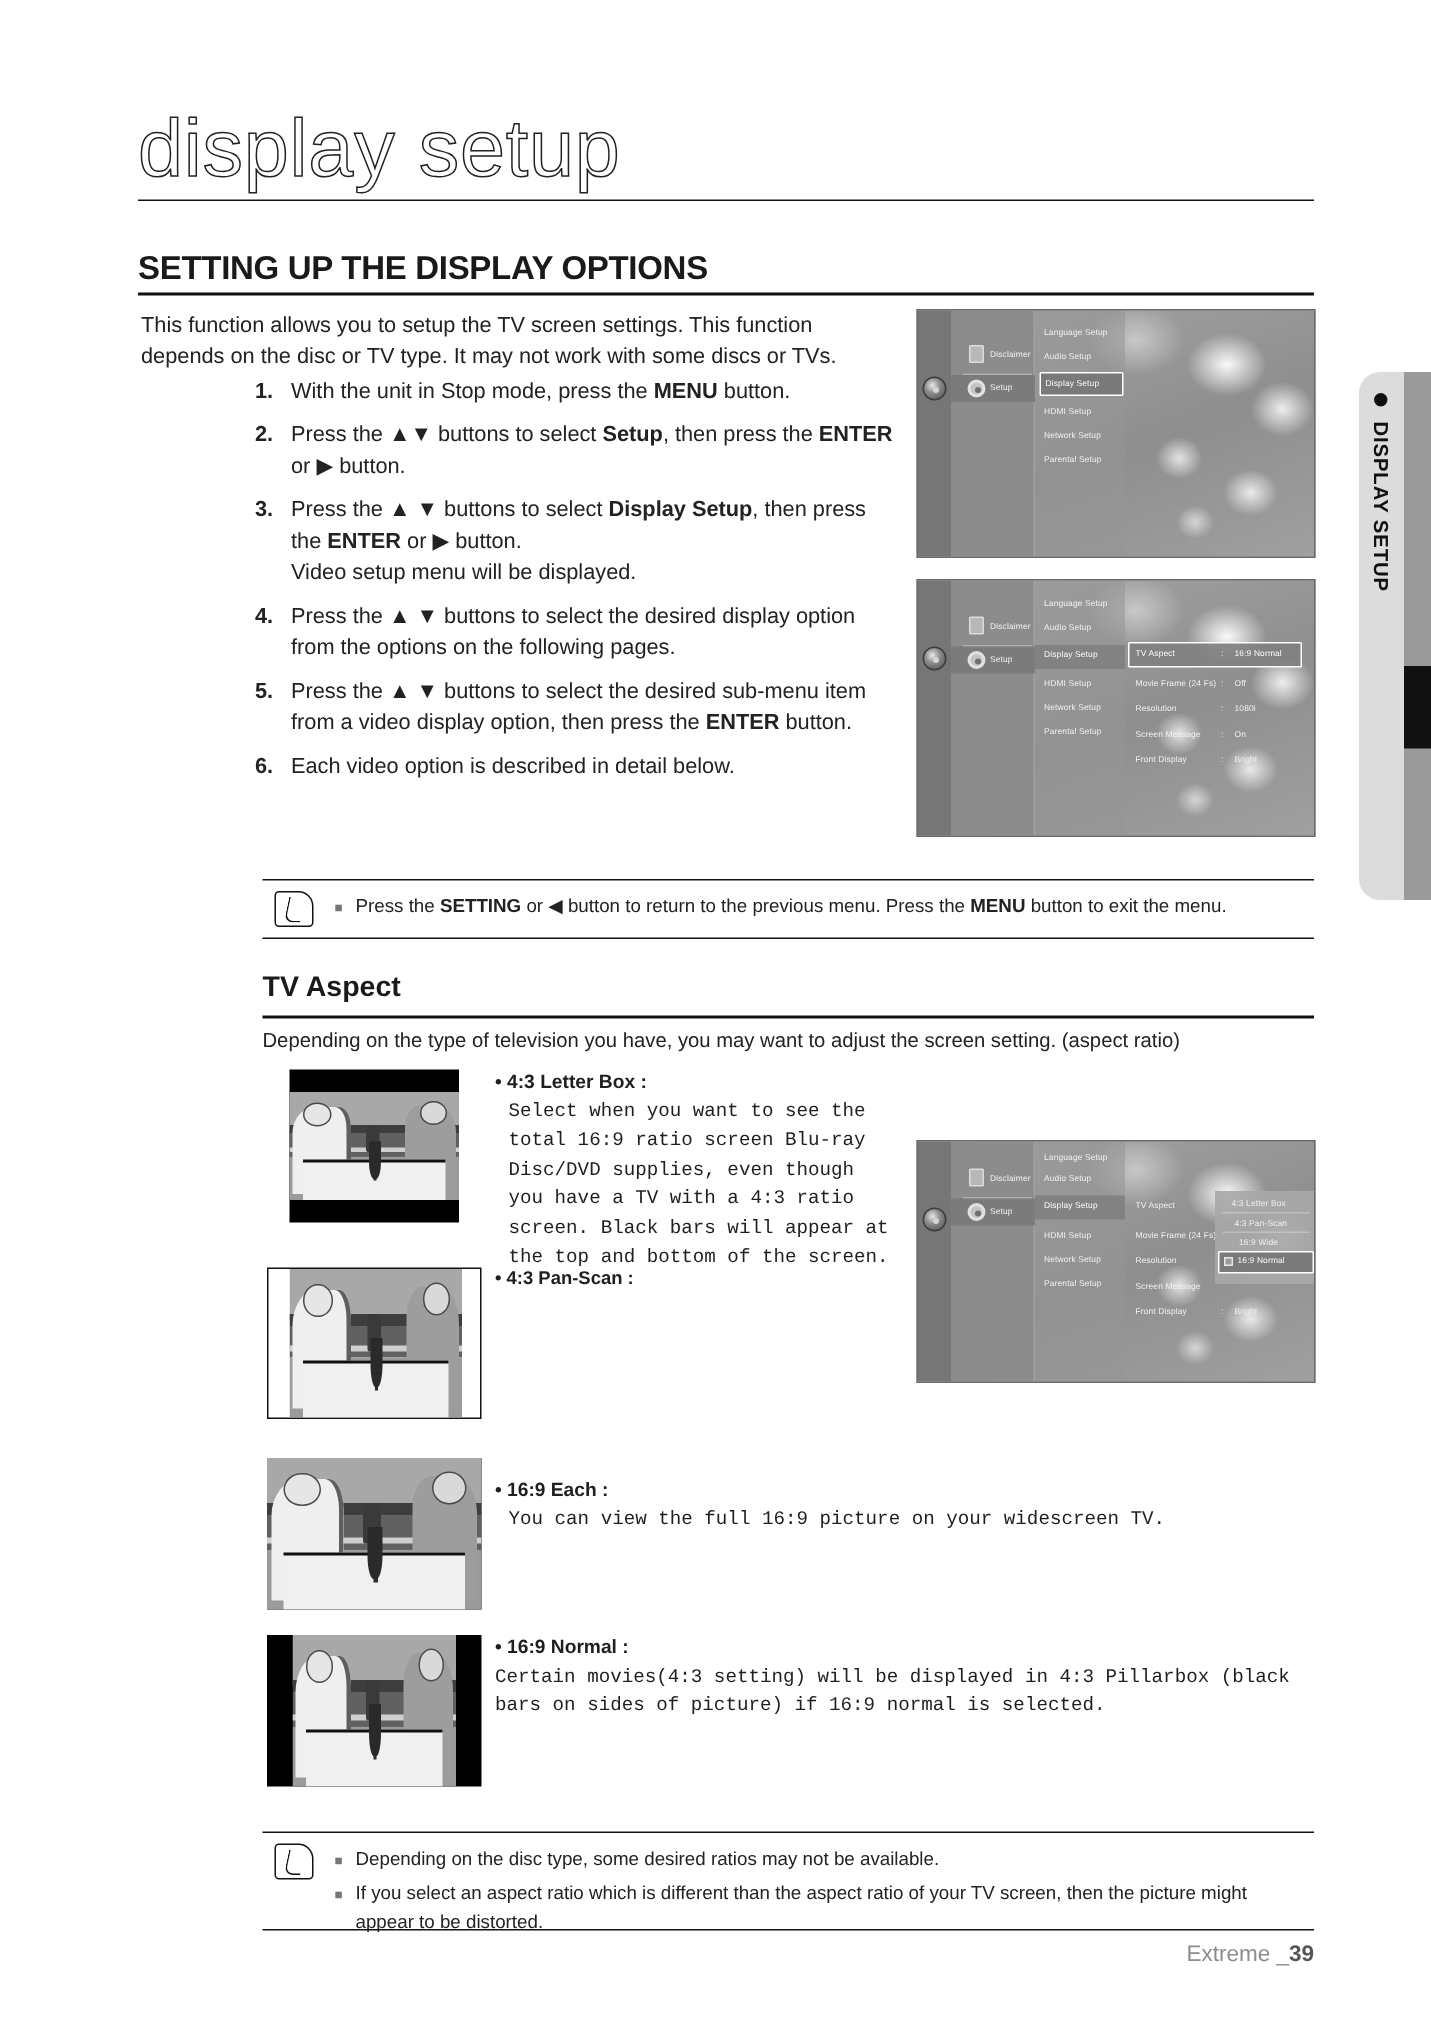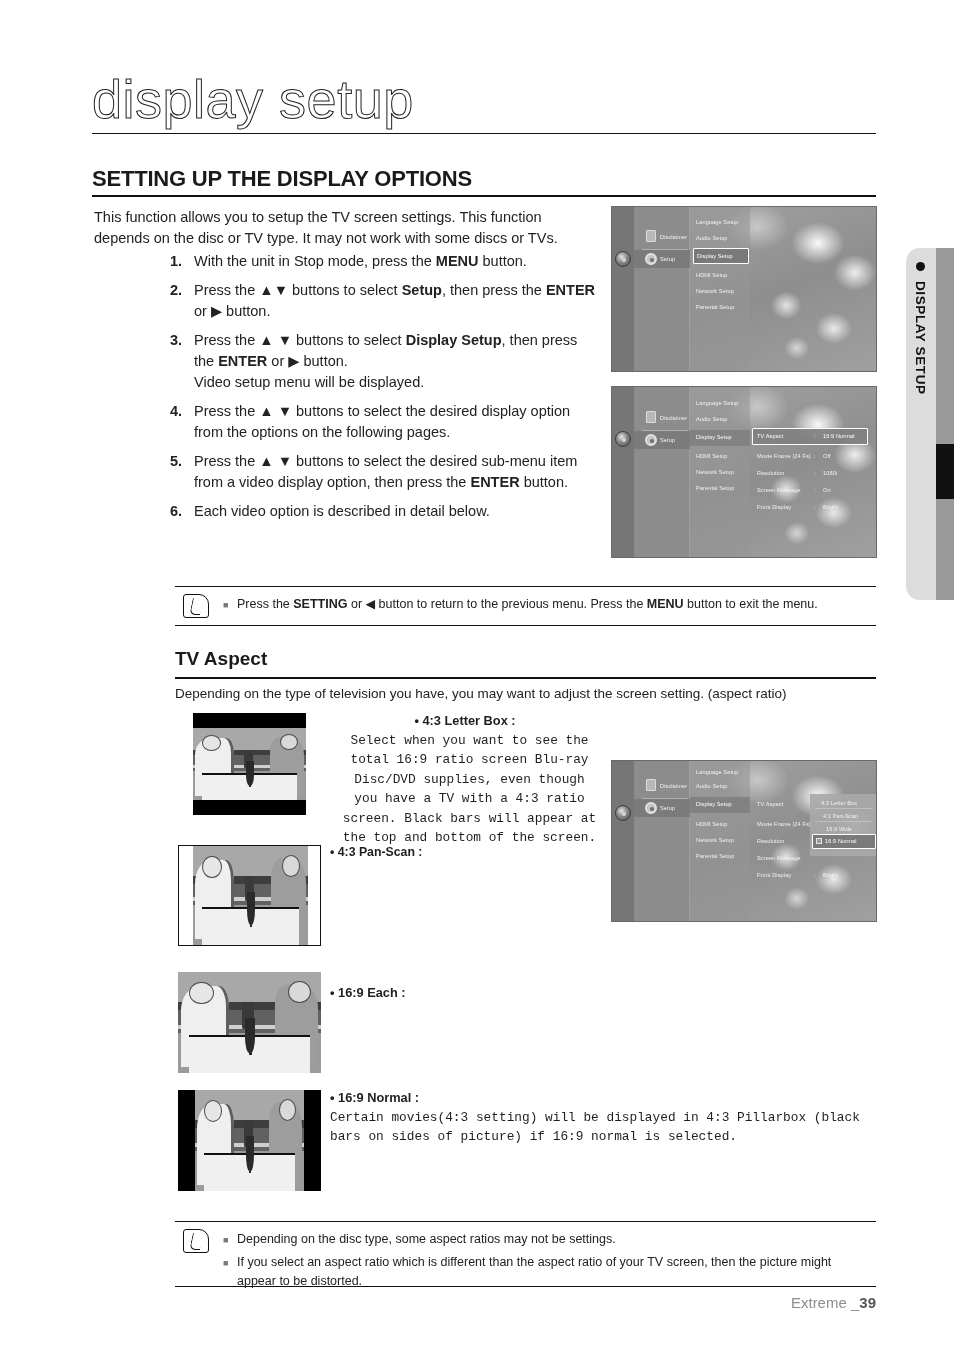--- a/index.html
+++ b/index.html
@@ -605,44 +605,45 @@
       <div class="sc-pL-head"></div>
     <div class="sc-pR"></div>
       <div class="sc-pR-head"></div>
     <div class="sc-table"></div>
     <div class="sc-bottle"></div>
       <div class="sc-glass"></div>
       <div class="sc-glass2"></div>
   </div>
 </div>
 
-<div class="desc" style="left:330px; top:711px; width:270px;text-align:center;">
+<div class="desc" style="left:330px; top:711px; width:270px;">
   <span class="desc-head">• 4:3 Letter Box :</span>
   <span class="desc-body">Select when you want to see the total 16:9 ratio screen Blu-ray Disc/DVD supplies, even though you have a TV with a 4:3 ratio screen. Black bars will appear at the top and bottom of the screen.</span>
 </div>
 
 <div class="desc" style="left:330px; top:843px; width:270px; font-size:12.3px; line-height:18.5px;">
   <span class="desc-head">• 4:3 Pan-Scan :</span>
 </div>
 
 <div class="desc" style="left:330px; top:983px; width:540px;">
   <span class="desc-head">• 16:9 Each :</span>
+  <span class="desc-body">You can view the full 16:9 picture on your widescreen TV.</span>
 </div>
 
 <div class="desc" style="left:330px; top:1088px; width:545px;">
   <span class="desc-head">• 16:9 Normal :</span>
   <span class="desc-body flush">Certain movies(4:3 setting) will be displayed in 4:3 Pillarbox (black bars on sides of picture) if 16:9 normal is selected.</span>
 </div>
 
 <div class="note" style="left:175px; top:1221px; width:701px; height:66px;">
   <div class="note-icon"></div>
   <div class="note-lines" id="note-bottom">
       <div class="note-line">
         <span class="note-bullet">■</span>
-        <span>Depending on the disc type, some aspect ratios may not be settings.</span>
+        <span>Depending on the disc type, some desired ratios may not be available.</span>
       </div>
       <div class="note-line">
         <span class="note-bullet">■</span>
         <span>If you select an aspect ratio which is different than the aspect ratio of your TV screen, then the picture might appear to be distorted.</span>
       </div>
     </div>
 </div>
 
 <div class="footer">
   <span>Extreme _</span><b>39</b>

